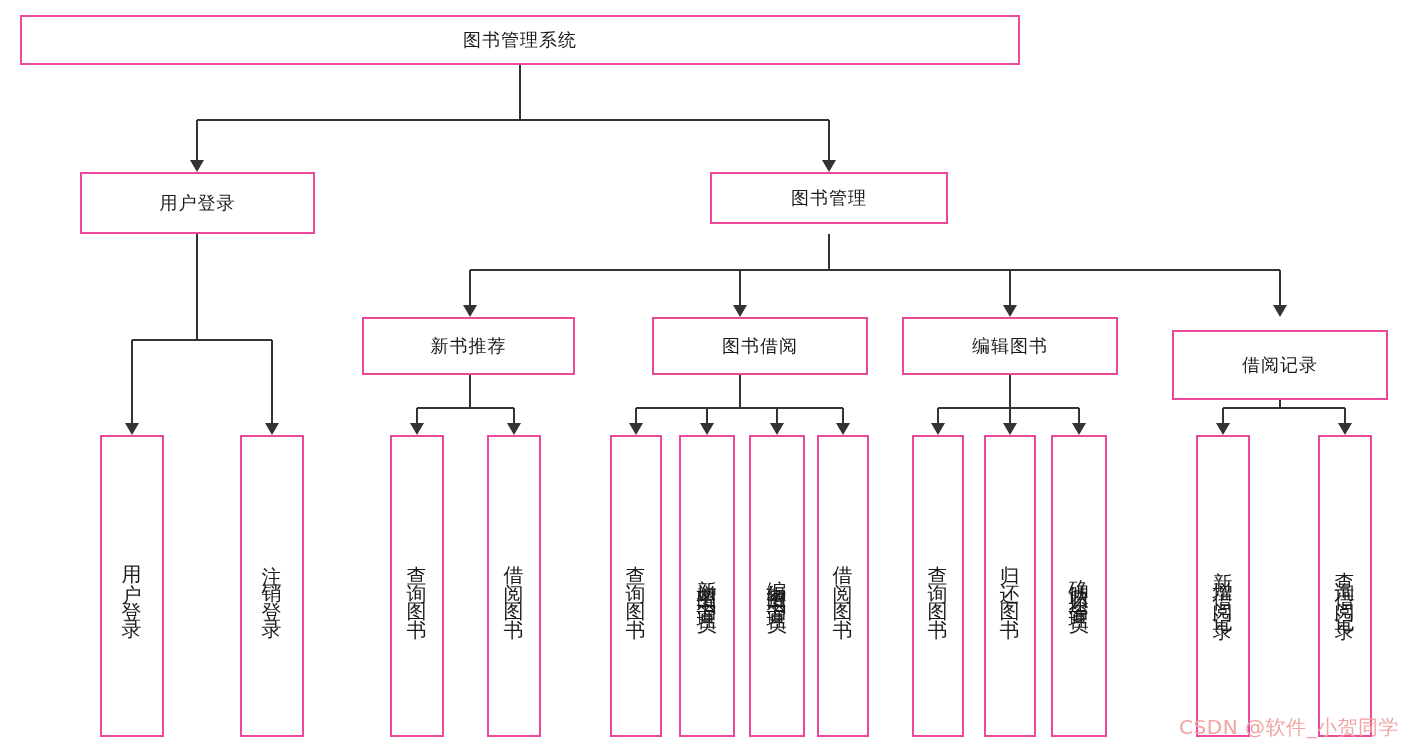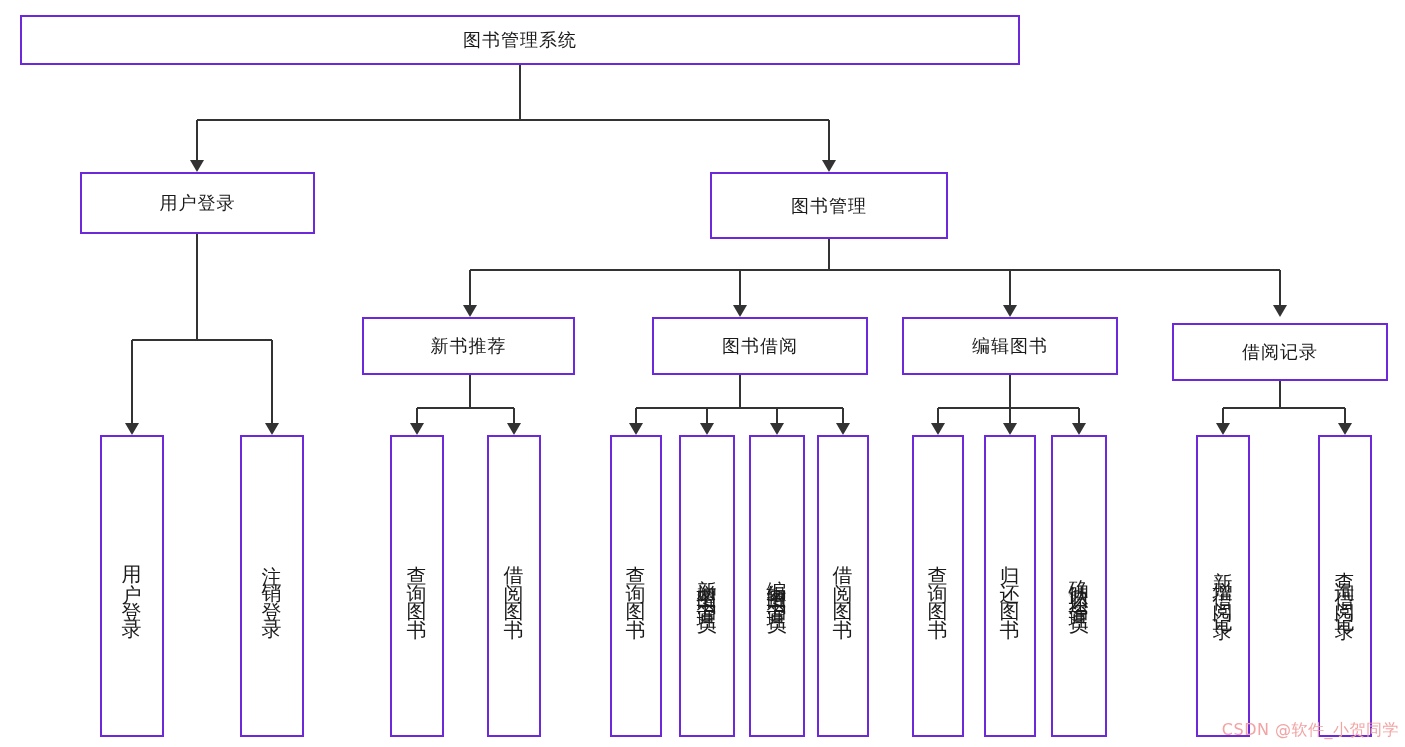--- a/index.html
+++ b/index.html
@@ -7,39 +7,39 @@
   body {
     width: 1405px; height: 747px;
     position: relative; overflow: hidden;
     font-family: "DejaVu Sans", "Liberation Sans", sans-serif;
     color: #1a1a1a;
   }
   .stage { position: absolute; inset: 0; }
   svg.wires { position: absolute; left: 0; top: 0; pointer-events: none; }
   .node {
     position: absolute;
-    border: 2px solid #6d28d9;
+    border: 2px solid #ec4899;
     background: #ffffff;
     display: flex; align-items: center; justify-content: center;
     text-align: center;
   }
   .h-node { font-size: 18px; letter-spacing: 1px; }
   .v-node .vt {
     writing-mode: vertical-rl;
     text-orientation: mixed;
     font-size: 20px;
     line-height: 1.1;
     white-space: nowrap;
   }
   .ls-wide  { letter-spacing: 18px; }
   .ls-mid   { letter-spacing: 10px; }
   .ls-tight { letter-spacing: 5px; }
   .watermark {
     position: absolute; right: 6px; bottom: 6px;
-    font-size: 16px; color: #f2a3a3; letter-spacing: 0.5px;
+    font-size: 20px; color: #f2a3a3; letter-spacing: 0.5px;
   }
 </style>
 </head>
 <body>
 
 <div class="stage">
 
   <svg class="wires" width="1405" height="747" viewBox="0 0 1405 747">
     <g stroke="#333333" stroke-width="2" fill="none">
 
@@ -80,34 +80,34 @@
     </g>
   </svg>
 
   <div class="node h-node" style="left:20px;top:15px;width:1000px;height:50px;">
     <span>图书管理系统</span>
   </div>
 
   <div class="node h-node" style="left:80px;top:172px;width:235px;height:62px;">
     <span>用户登录</span>
   </div>
-  <div class="node h-node" style="left:710px;top:172px;width:238px;height:67px;">
+  <div class="node h-node" style="left:710px;top:172px;width:238px;height:52px;">
     <span>图书管理</span>
   </div>
 
   <div class="node h-node" style="left:362px;top:317px;width:213px;height:58px;">
     <span>新书推荐</span>
   </div>
   <div class="node h-node" style="left:652px;top:317px;width:216px;height:58px;">
     <span>图书借阅</span>
   </div>
   <div class="node h-node" style="left:902px;top:317px;width:216px;height:58px;">
     <span>编辑图书</span>
   </div>
-  <div class="node h-node" style="left:1172px;top:323px;width:216px;height:58px;">
+  <div class="node h-node" style="left:1172px;top:330px;width:216px;height:70px;">
     <span>借阅记录</span>
   </div>
 
   <div class="node v-node" style="left:100px;top:435px;width:64px;height:302px;">
     <span class="vt ls-wide">用户登录</span>
   </div>
   <div class="node v-node" style="left:240px;top:435px;width:64px;height:302px;">
     <span class="vt ls-wide">注销登录</span>
   </div>
 

